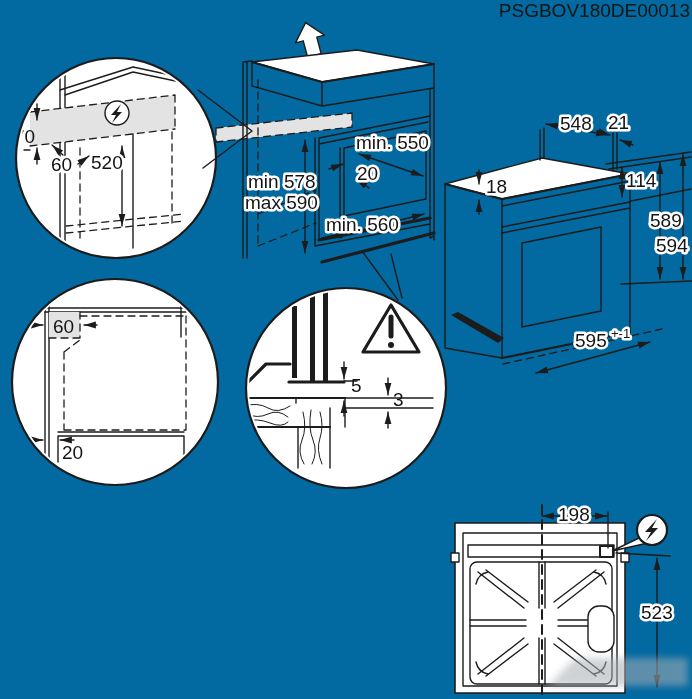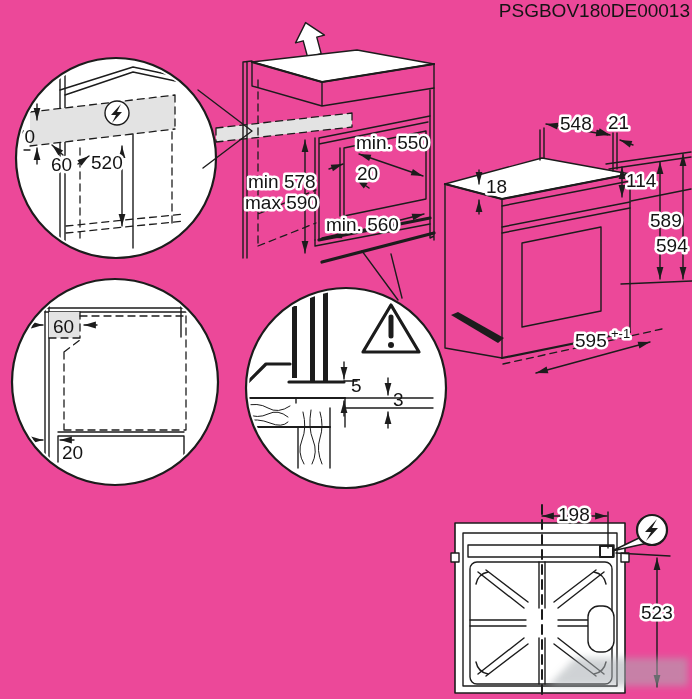--- a/index.html
+++ b/index.html
@@ -1,16 +1,16 @@
 <!DOCTYPE html>
 <html><head>
 <meta charset="utf-8">
 <style>
   html,body{margin:0;padding:0;background:#fff}
-  .page{position:relative;width:692px;height:699px;background:#ec4899;overflow:hidden}
+  .page{position:relative;width:692px;height:699px;background:#0369a1;overflow:hidden}
   svg{display:block}
   .s{stroke:#1c1c1c;fill:none;stroke-width:1.4;stroke-linecap:round;stroke-linejoin:round}
   .s2{stroke-width:2.2}
   .s3{stroke-width:3.2}
   .d{stroke-dasharray:7 5;stroke-width:1.3}
   .dc{stroke-dasharray:9 6;stroke-width:2}
   .f{fill:#1c1c1c;stroke:none}
   .w{fill:#fff}
   .g{fill:#e3e3e3;stroke:none}
   .t{font-family:"Liberation Sans",sans-serif;font-size:19px;fill:#141414}

